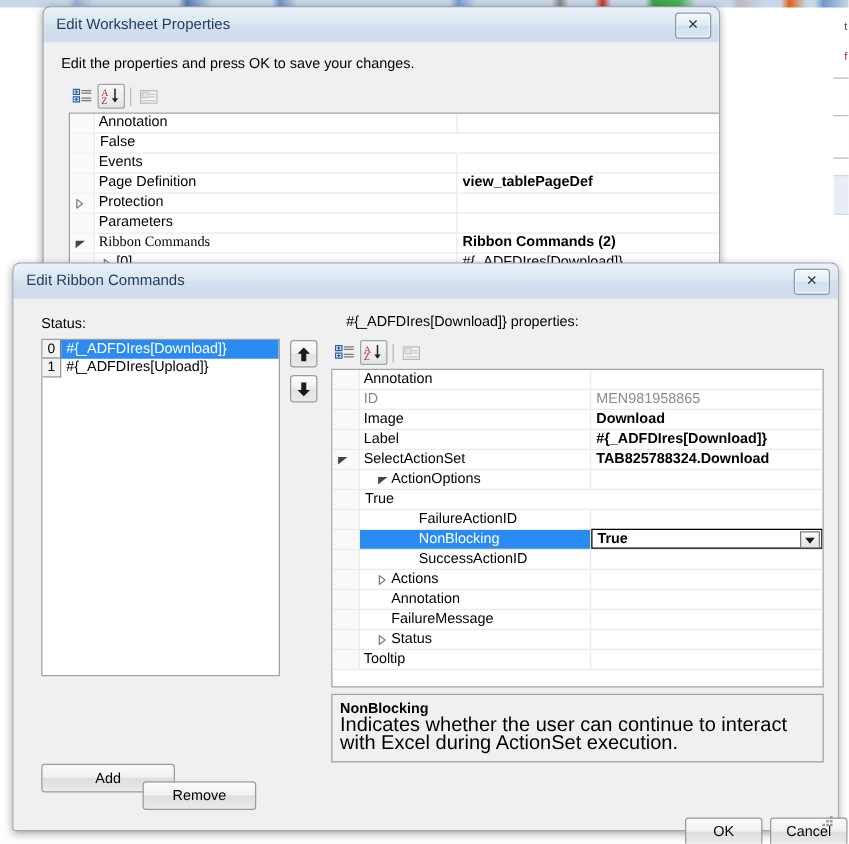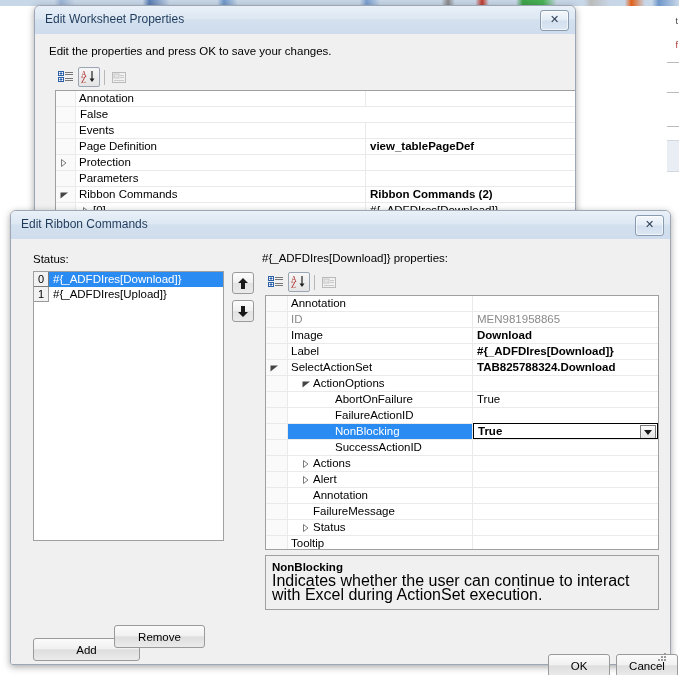--- a/index.html
+++ b/index.html
@@ -294,28 +294,28 @@
     background: linear-gradient(to bottom, #fbfbfb 0%, #f1f1f1 46%, #dedede 52%, #ebebeb 100%);
     font-family: "Liberation Sans", sans-serif;
     font-size: 11.5px;
     color: #000;
     display: flex;
     align-items: center;
     justify-content: center;
     box-sizing: border-box;
     cursor: default;
   }
-  #btn-add { left: 22px; top: 399px; width: 107px; }
+  #btn-add { left: 22px; top: 372px; width: 107px; }
   #btn-remove { left: 103px; top: 386px; width: 91px; }
   #btn-ok { left: 537px; top: 415px; width: 62px; }
   #btn-cancel { left: 605px; top: 415px; width: 62px; }
 
   #props-title {
     position: absolute;
-    left: 251px; top: 13px;
+    left: 266px; top: 13px;
     font-size: 11.5px;
     white-space: nowrap;
   }
   #pg2-toolbar { left: 254px; top: 32px; width: 150px; }
   #pgrid2 {
     left: 254px; top: 56px;
     width: 394px; height: 255px;
   }
   #desc-panel {
     position: absolute;
@@ -462,21 +462,21 @@
             <div class="pg-value"></div>
           </div>
           <div class="pg-row">
             <div class="pg-gutter" style="width: 20px; min-width: 20px;">
               <span class="tri-down" style="left: 4px;">
                 <svg width="9" height="7" viewBox="0 0 9 7">
                   <path d="M0.5 0.5 L8 0.5 L0.5 6.5 Z" fill="#444444"></path>
                 </svg>
               </span>
             </div>
-            <div class="pg-name" style="width: 290px; min-width: 290px; padding-left: 3px;">Ribbon Commands</div>
+            <div class="pg-name" style="width: 290px; min-width: 290px; padding-left: 3px; font-family: Liberation Serif, serif;">Ribbon Commands</div>
             <div class="pg-value bold">Ribbon Commands (2)</div>
           </div>
           <div class="pg-row">
             <div class="pg-gutter" style="width: 20px; min-width: 20px;"></div>
             <div class="pg-name" style="width: 290px; min-width: 290px; padding-left: 17px;"><span class="tri-right" style="left: 6px;">
                 <svg width="7" height="8" viewBox="0 0 7 8">
                   <path d="M1.5 0.5 L6 4 L1.5 7.5 Z" fill="none" stroke="#7a7a7a" stroke-width="1"></path>
                 </svg>
               </span>[0]</div>
             <div class="pg-value">#{_ADFDIres[Download]}</div>
@@ -601,21 +601,20 @@
             <div class="pg-gutter" style="width: 22px; min-width: 22px;"></div>
             <div class="pg-name" style="width: 185px; min-width: 185px; padding-left: 25px;"><span class="tri-down" style="left: 14px;">
                 <svg width="9" height="7" viewBox="0 0 9 7">
                   <path d="M0.5 0.5 L8 0.5 L0.5 6.5 Z" fill="#444444"></path>
                 </svg>
               </span>ActionOptions</div>
             <div class="pg-value"></div>
           </div>
           <div class="pg-row">
             <div class="pg-gutter" style="width: 22px; min-width: 22px;"></div>
-            <div class="pg-name" style="width: 185px; min-width: 185px; padding-left: 47px;">AbortOnFailure</div>
             <div class="pg-value">True</div>
           </div>
           <div class="pg-row">
             <div class="pg-gutter" style="width: 22px; min-width: 22px;"></div>
             <div class="pg-name" style="width: 185px; min-width: 185px; padding-left: 47px;">FailureActionID</div>
             <div class="pg-value"></div>
           </div>
           <div class="pg-row selected">
             <div class="pg-gutter" style="width: 22px; min-width: 22px;"></div>
             <div class="pg-name" style="width: 185px; min-width: 185px; padding-left: 47px;">NonBlocking</div>
@@ -630,29 +629,20 @@
             <div class="pg-name" style="width: 185px; min-width: 185px; padding-left: 47px;">SuccessActionID</div>
             <div class="pg-value"></div>
           </div>
           <div class="pg-row">
             <div class="pg-gutter" style="width: 22px; min-width: 22px;"></div>
             <div class="pg-name" style="width: 185px; min-width: 185px; padding-left: 25px;"><span class="tri-right" style="left: 14px;">
                 <svg width="7" height="8" viewBox="0 0 7 8">
                   <path d="M1.5 0.5 L6 4 L1.5 7.5 Z" fill="none" stroke="#7a7a7a" stroke-width="1"></path>
                 </svg>
               </span>Actions</div>
-            <div class="pg-value"></div>
-          </div>
-          <div class="pg-row">
-            <div class="pg-gutter" style="width: 22px; min-width: 22px;"></div>
-            <div class="pg-name" style="width: 185px; min-width: 185px; padding-left: 25px;"><span class="tri-right" style="left: 14px;">
-                <svg width="7" height="8" viewBox="0 0 7 8">
-                  <path d="M1.5 0.5 L6 4 L1.5 7.5 Z" fill="none" stroke="#7a7a7a" stroke-width="1"></path>
-                </svg>
-              </span>Alert</div>
             <div class="pg-value"></div>
           </div>
           <div class="pg-row">
             <div class="pg-gutter" style="width: 22px; min-width: 22px;"></div>
             <div class="pg-name" style="width: 185px; min-width: 185px; padding-left: 25px;">Annotation</div>
             <div class="pg-value"></div>
           </div>
           <div class="pg-row">
             <div class="pg-gutter" style="width: 22px; min-width: 22px;"></div>
             <div class="pg-name" style="width: 185px; min-width: 185px; padding-left: 25px;">FailureMessage</div>

